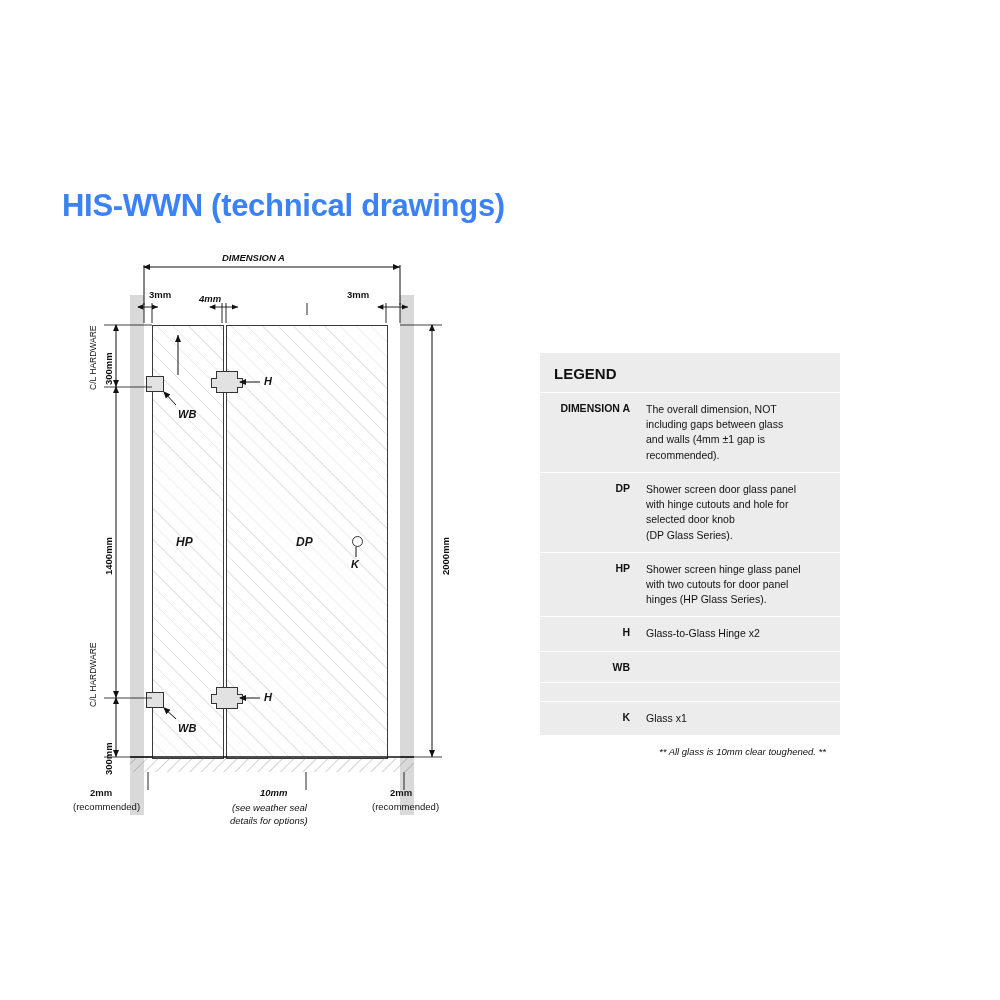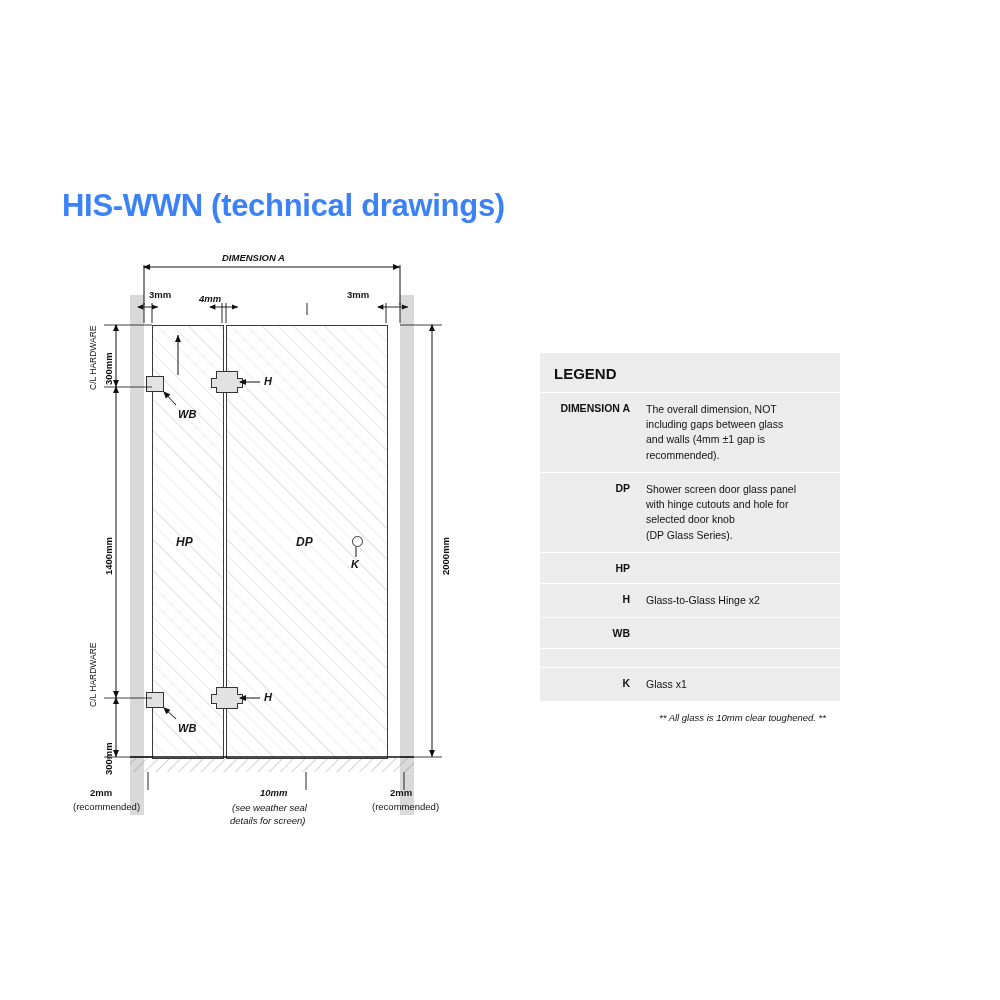--- a/index.html
+++ b/index.html
@@ -248,21 +248,21 @@
   <div class="vtext bold" style="left:43px; top:330px;">1400mm</div>
   <div class="vtext bold" style="left:43px; top:140px;">300mm</div>
   <div class="vtext bold" style="left:43px; top:530px;">300mm</div>
   <div class="vtext" style="left:28px; top:145px; font-size:8.5px;">C/L HARDWARE</div>
   <div class="vtext" style="left:28px; top:462px; font-size:8.5px;">C/L HARDWARE</div>
 
   <div class="dimtext bold" style="left:30px; top:542px;">2mm</div>
   <div class="dimtext" style="left:13px; top:556px;">(recommended)</div>
   <div class="dimtext bold italic" style="left:200px; top:542px;">10mm</div>
   <div class="dimtext italic" style="left:172px; top:557px;">(see weather seal</div>
-  <div class="dimtext italic" style="left:170px; top:570px;">details for screen)</div>
+  <div class="dimtext italic" style="left:170px; top:570px;">details for options)</div>
   <div class="dimtext bold" style="left:330px; top:542px;">2mm</div>
   <div class="dimtext" style="left:312px; top:556px;">(recommended)</div>
 
   <svg class="overlay">
     <defs>
       <marker id="ar" markerWidth="8" markerHeight="8" refX="7" refY="3" orient="auto">
         <path d="M0,0 L7,3 L0,6 z" fill="#111"></path>
       </marker>
       <marker id="arS" markerWidth="8" markerHeight="8" refX="1" refY="3" orient="auto">
         <path d="M7,0 L0,3 L7,6 z" fill="#111"></path>
@@ -330,20 +330,23 @@
   </div>
   <div class="legend-row">
     <div class="legend-key">DP</div>
     <div class="legend-val">Shower screen door glass panel
 with hinge cutouts and hole for
 selected door knob
 (DP Glass Series).</div>
   </div>
   <div class="legend-row">
     <div class="legend-key">HP</div>
+    <div class="legend-val">Shower screen hinge glass panel
+with two cutouts for door panel
+hinges (HP Glass Series).</div>
   </div>
   <div class="legend-row">
     <div class="legend-key">H</div>
     <div class="legend-val">Glass-to-Glass Hinge x2</div>
   </div>
   <div class="legend-row wide">
     <div class="legend-key">WB</div>
   </div>
   <div class="legend-spacer"></div>
   <div class="legend-row">

